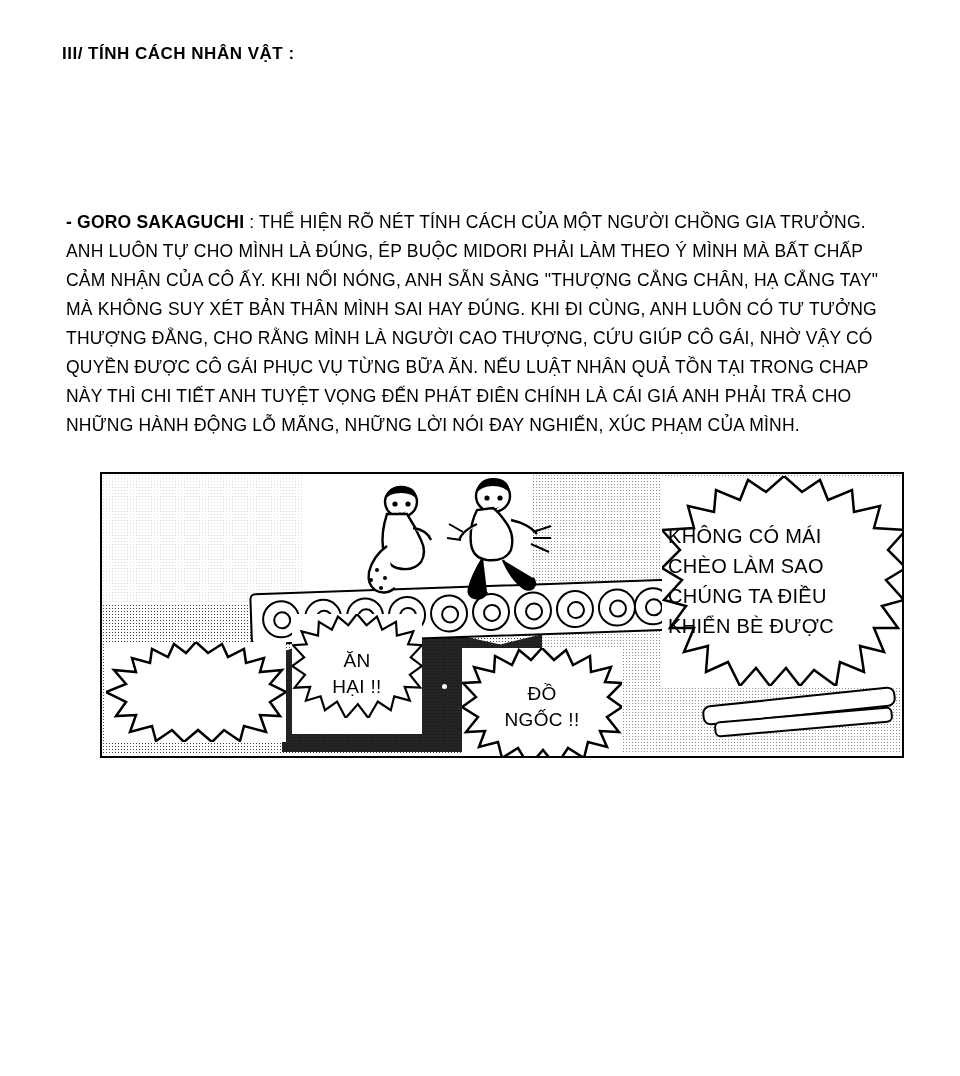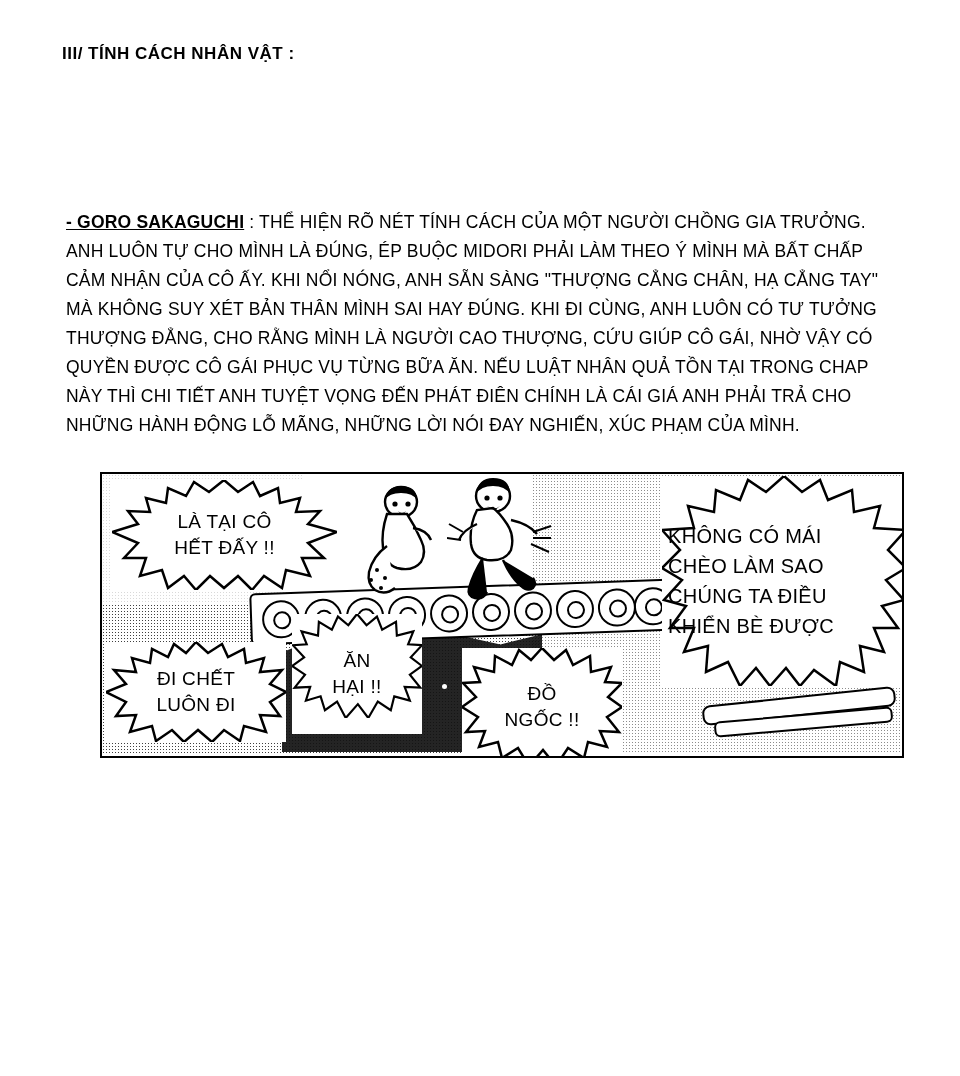--- a/index.html
+++ b/index.html
@@ -31,21 +31,21 @@
   }
   .para {
     position: absolute;
     font-size: 17.5px;
     line-height: 29px;
     letter-spacing: 0.2px;
     width: 840px;
   }
   .para-1 { left: 66px; top: 100px; }
   .para-2 { left: 66px; top: 208px; }
-  .para-2 .lead { font-weight: bold; text-decoration: underline; }
+  .para-2 .lead { font-weight: bold; }
 
   
   .comic {
     position: absolute;
     left: 100px;
     top: 472px;
     width: 800px;
     height: 282px;
     border: 2px solid #000;
     background: #ffffff;
@@ -250,34 +250,25 @@
           <g stroke="#000" stroke-width="2" fill="none">
             <line x1="86" y1="56" x2="104" y2="50"></line>
             <line x1="86" y1="62" x2="104" y2="62"></line>
             <line x1="84" y1="68" x2="102" y2="76"></line>
             <line x1="16" y1="56" x2="2" y2="48"></line>
             <line x1="14" y1="64" x2="0" y2="62"></line>
           </g>
         </svg>
       </div>
 
-      <div class="burst b1">
-        <svg class="burst-outline" viewBox="0 0 225 110" preserveAspectRatio="none">
-          <polygon points="112,0 126,12 141,2 148,16 166,8 168,23 188,18 184,32 208,31 196,44 225,52 196,63 212,78 190,78 198,96 174,90 170,108 152,96 140,110 126,96 112,108 98,96 84,110 72,96 56,108 50,90 28,96 34,78 12,78 26,63 0,52 26,44 16,31 38,32 34,18 54,23 56,8 74,16 82,2 97,12" fill="#ffffff" stroke="#000000" stroke-width="2.5"></polygon>
-        </svg>
-        <div class="txt">LÀ TẠI CÔ
-HẾT ĐẤY !!</div>
-      </div>
 
       <div class="burst b2">
         <svg class="burst-outline" viewBox="0 0 180 100" preserveAspectRatio="none">
           <polygon points="90,0 102,11 116,2 122,15 138,7 140,21 158,16 154,30 176,28 164,42 180,50 164,60 174,74 154,73 160,90 138,84 134,99 118,88 106,100 92,88 78,100 66,88 50,99 46,84 24,90 30,73 10,74 20,60 0,50 20,42 8,28 30,30 26,16 44,21 46,7 62,15 68,2 80,11" fill="#ffffff" stroke="#000000" stroke-width="2.5"></polygon>
         </svg>
-        <div class="txt">ĐI CHẾT
-LUÔN ĐI</div>
       </div>
 
       <div class="burst b3">
         <svg class="burst-outline" viewBox="0 0 150 120" preserveAspectRatio="none">
           <polygon points="75,0 86,13 98,3 104,18 120,9 121,25 140,20 134,35 150,36 137,50 150,60 136,70 148,85 130,84 136,100 118,95 114,111 99,101 88,120 76,104 62,120 52,101 38,111 33,95 16,100 21,84 3,85 15,70 0,60 14,50 1,36 17,35 11,20 30,25 31,9 46,18 53,3 65,13" fill="#ffffff" stroke="#000000" stroke-width="2.5"></polygon>
         </svg>
         <div class="txt">ĂN
 HẠI !!</div>
       </div>
 

